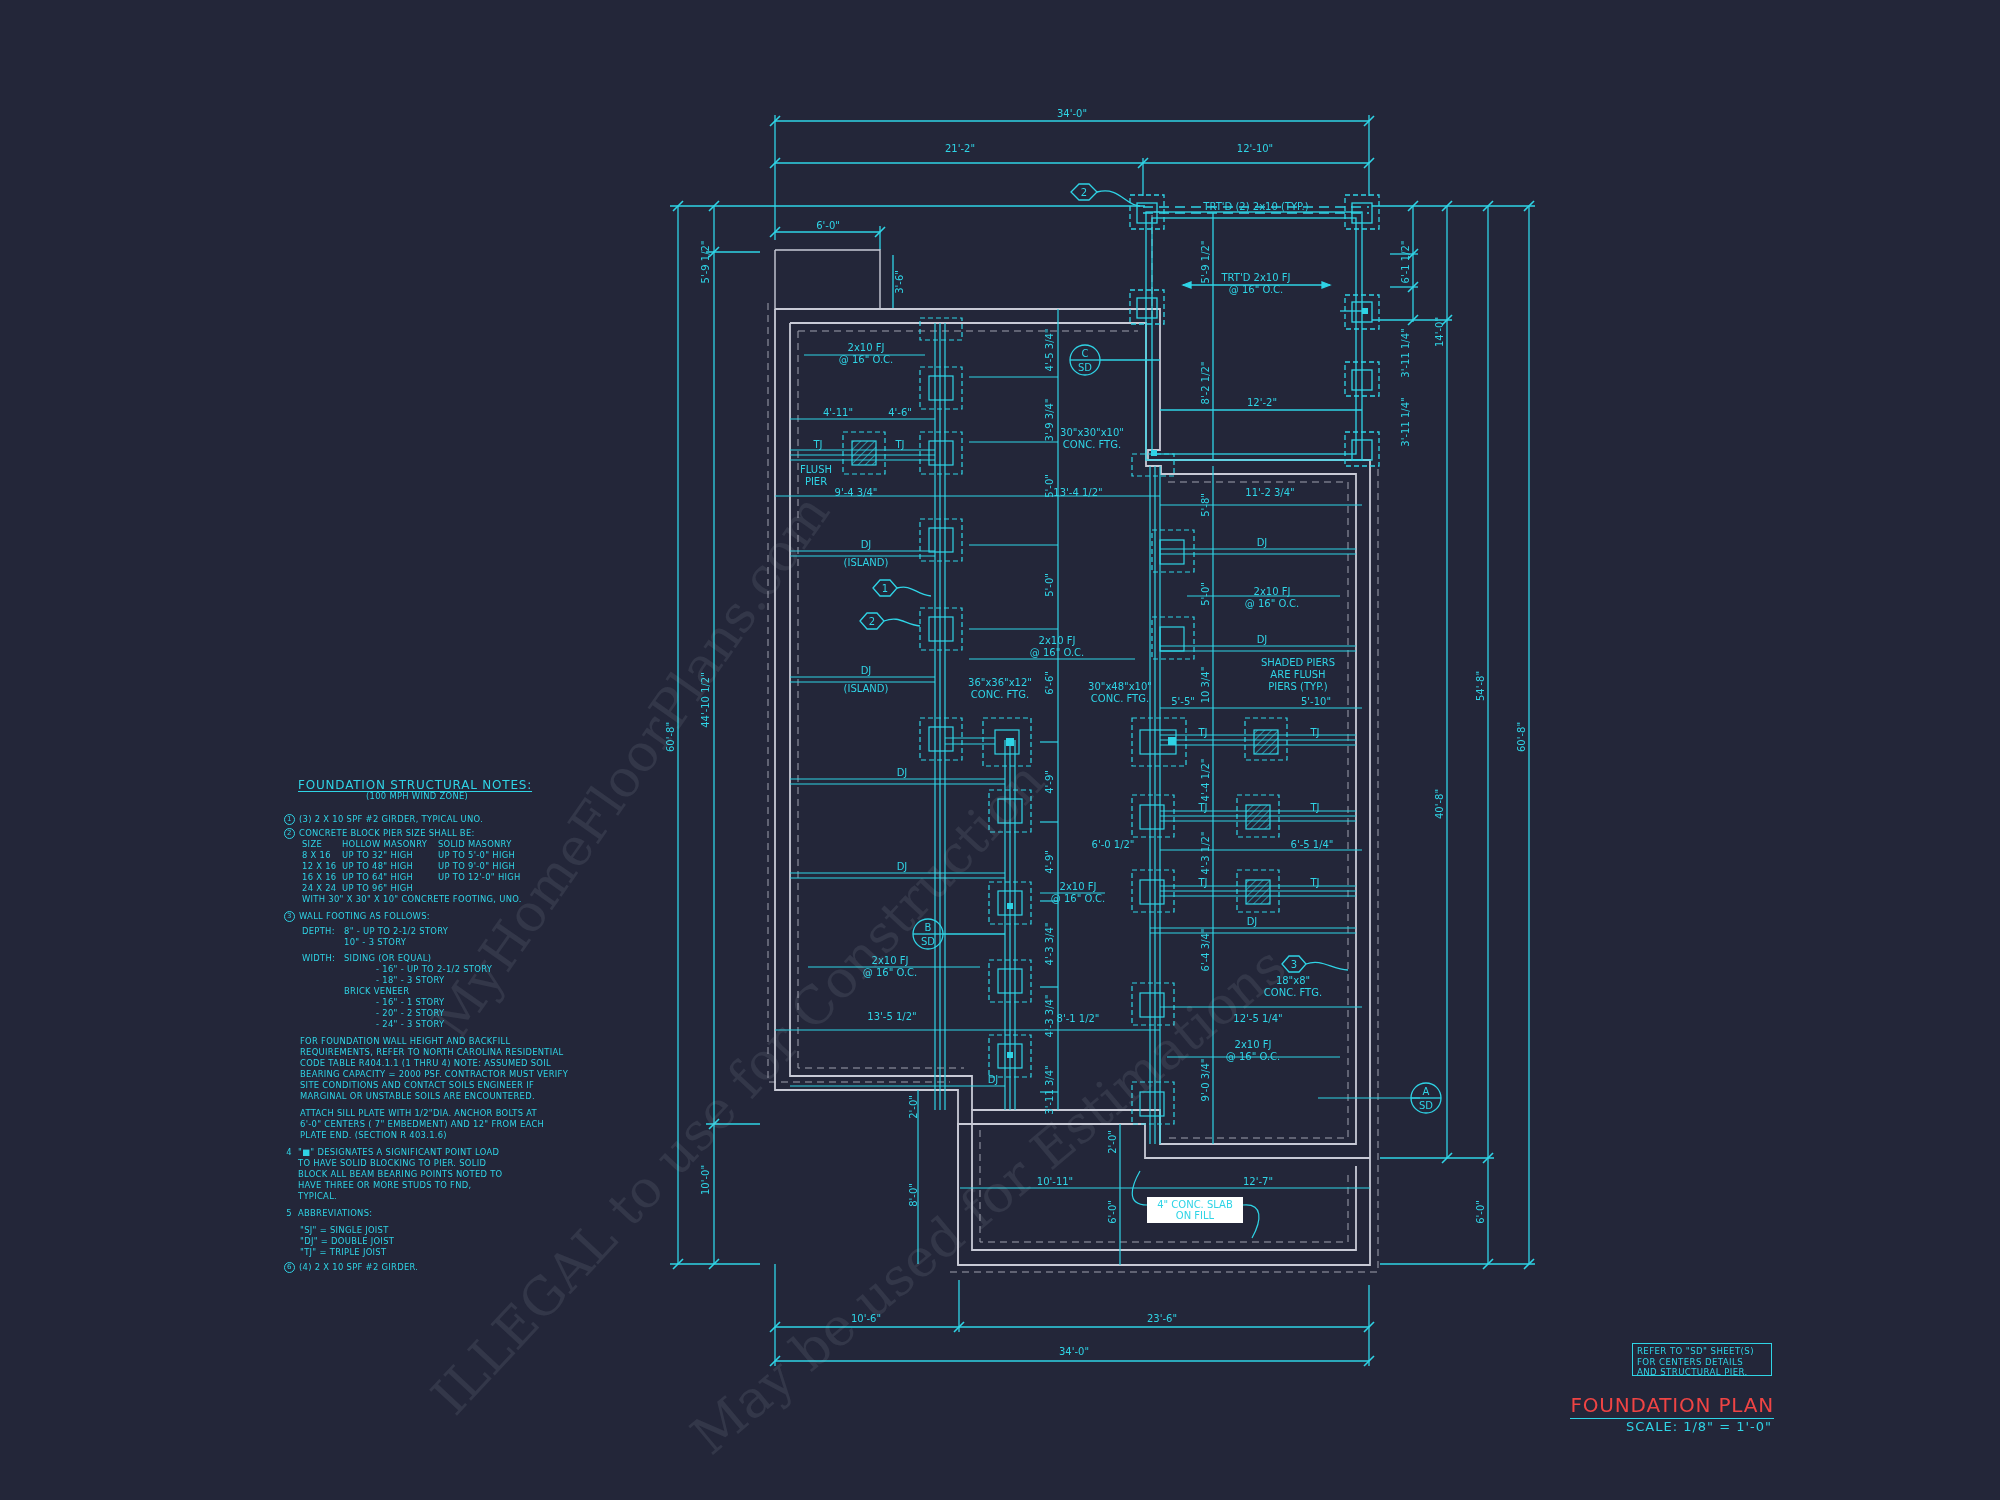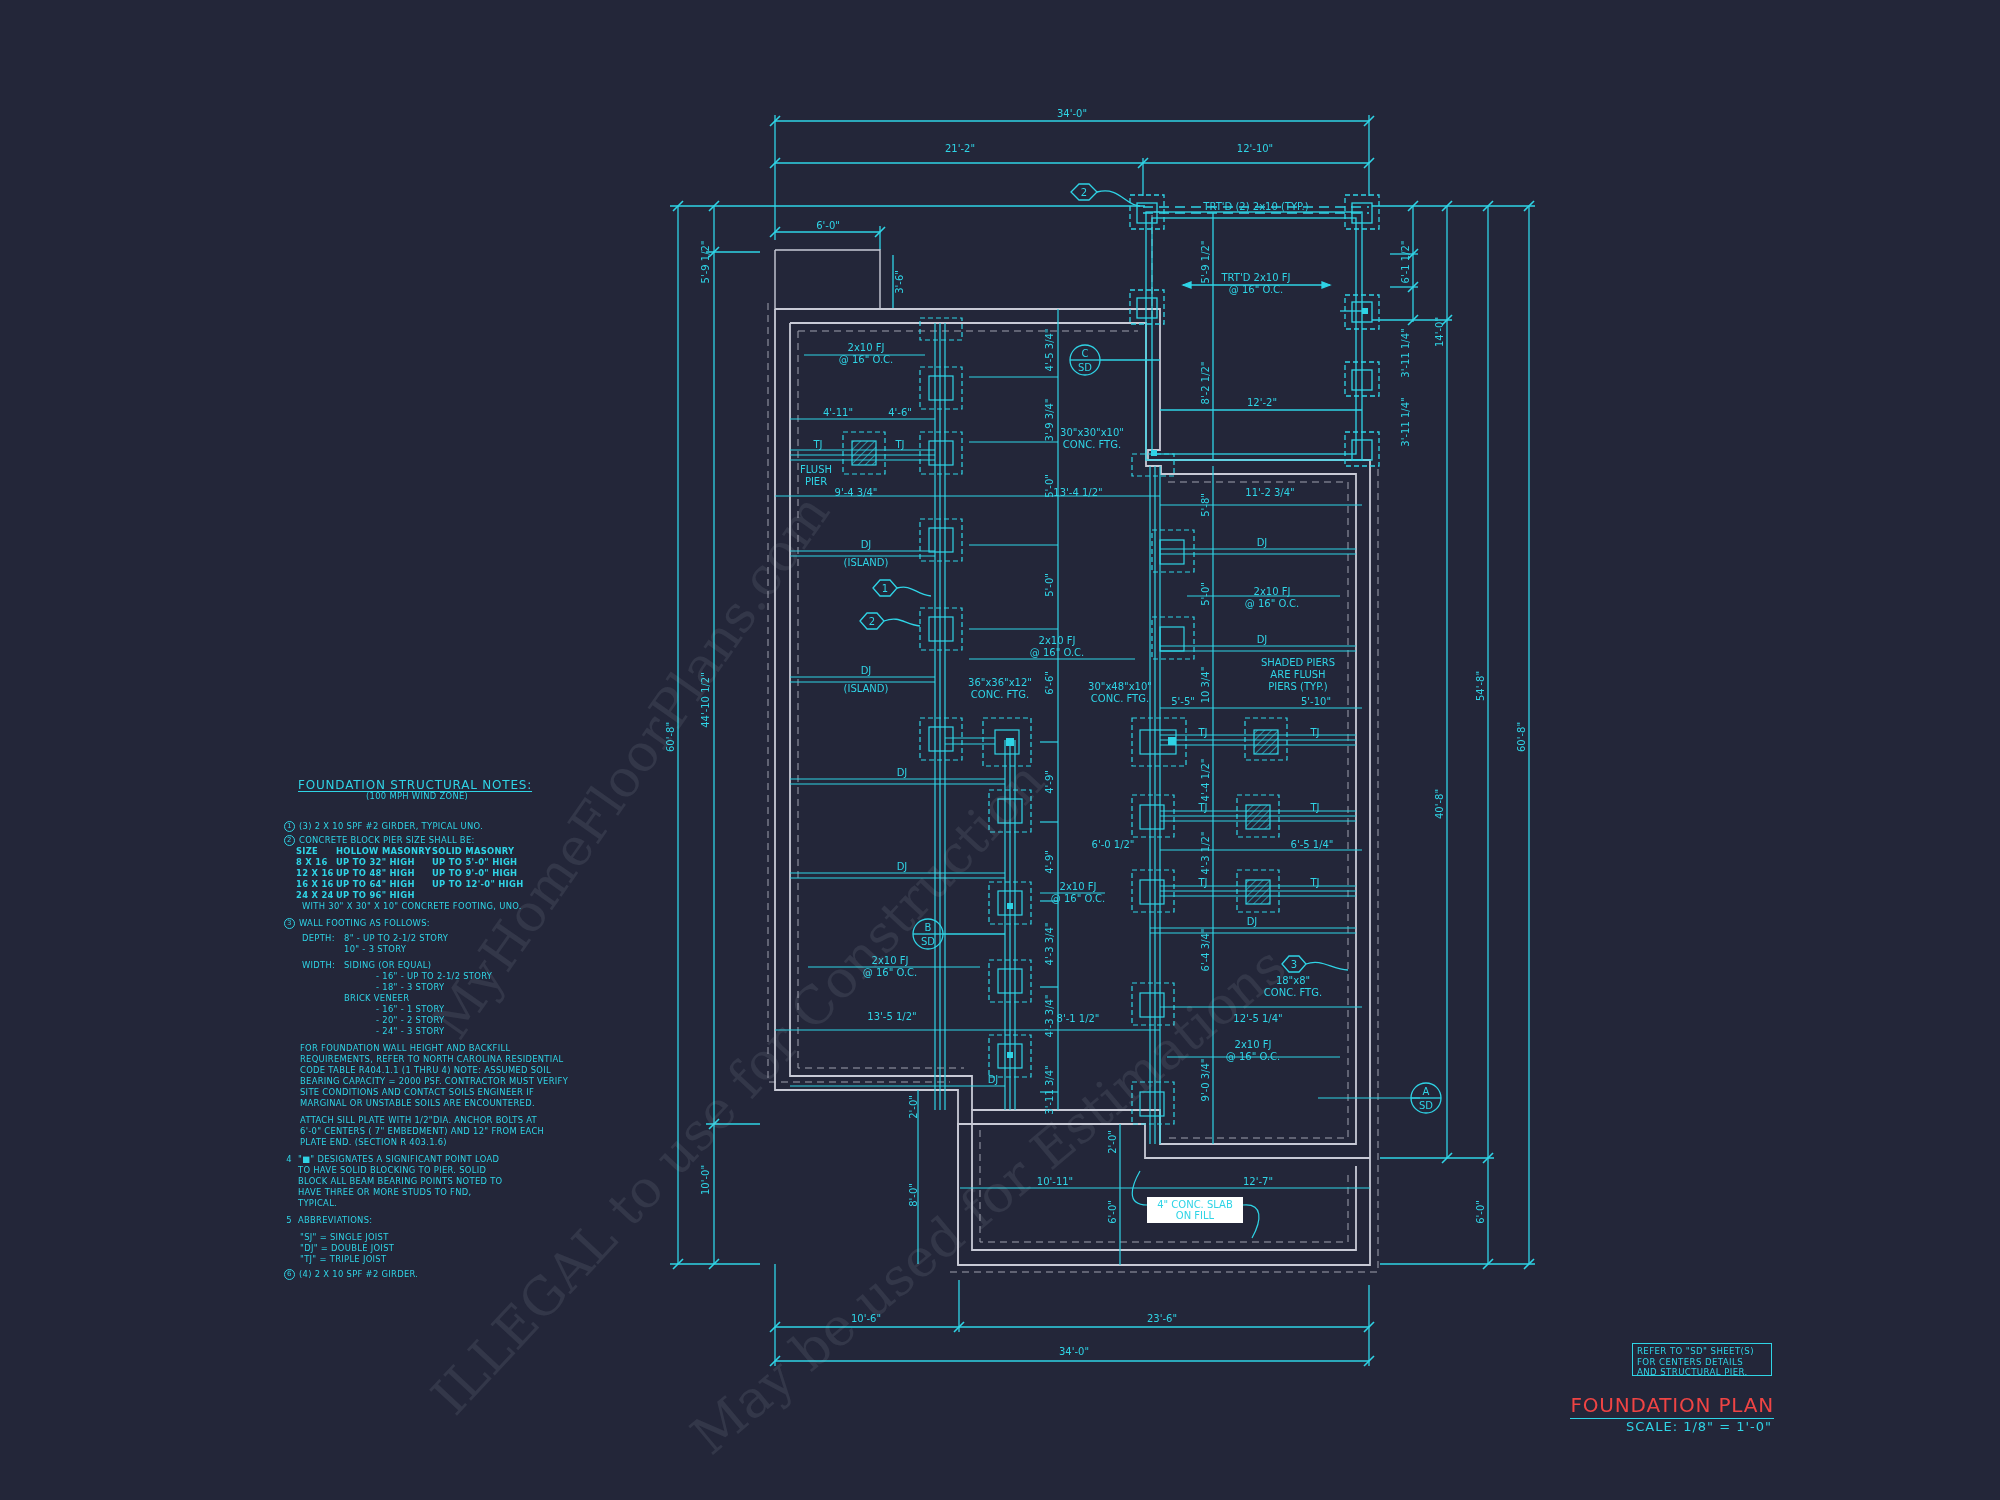--- a/index.html
+++ b/index.html
@@ -4,27 +4,27 @@
 <style>
   html, body { margin:0; padding:0; background:#232639; }
   body { width:2000px; height:1500px; position:relative; overflow:hidden;
          font-family:"DejaVu Sans", sans-serif; color:#2fd4e6; }
   #sheet { position:absolute; left:0; top:0; width:2000px; height:1500px; }
   .notes { position:absolute; left:284px; top:780px; width:300px;
            font-family:"DejaVu Sans", sans-serif; font-size:8.4px; line-height:11px;
            color:#2fd4e6; letter-spacing:0.3px; text-transform:uppercase; }
   .notes .title { font-size:12px; letter-spacing:0.8px; text-decoration:underline;
                   text-underline-offset:2px; margin-left:14px; }
-  .notes .sub { margin-left:82px; margin-bottom:19px; }
+  .notes .sub { margin-left:82px; margin-bottom:12px; }
   .notes .item { display:flex; gap:4px; margin-top:3px; }
   .notes .num { width:10px; flex:none; text-align:center; }
   .notes .num.c { border:1px solid #2fd4e6; border-radius:50%; width:9px; height:9px;
                   line-height:9px; font-size:7px; }
   .notes .body { flex:1; }
-  .notes .tbl { display:grid; grid-template-columns:40px 96px 100px; margin-left:12px;font-weight:bold; }
+  .notes .tbl { display:grid; grid-template-columns:40px 96px 100px; margin-left:18px; }
   .notes .ind { margin-left:18px; }
   .notes .ind2 { margin-left:60px; }
   .notes .ind3 { margin-left:92px; }
   .notes .para { margin-left:16px; margin-top:6px; }
   .refbox { position:absolute; left:1632px; top:1343px; width:140px; height:33px;
             border:1.5px solid #2fd4e6; font-size:8.6px; line-height:10.5px;
             padding:2px 4px; box-sizing:border-box; letter-spacing:0.4px; color:#2fd4e6; }
   .plan-title { position:absolute; left:1570px; top:1393px; width:204px; text-align:right;
                 font-size:20px; letter-spacing:0.8px; color:#ef4444;
                 border-bottom:1.5px solid #2fd4e6; padding-bottom:1px; }

